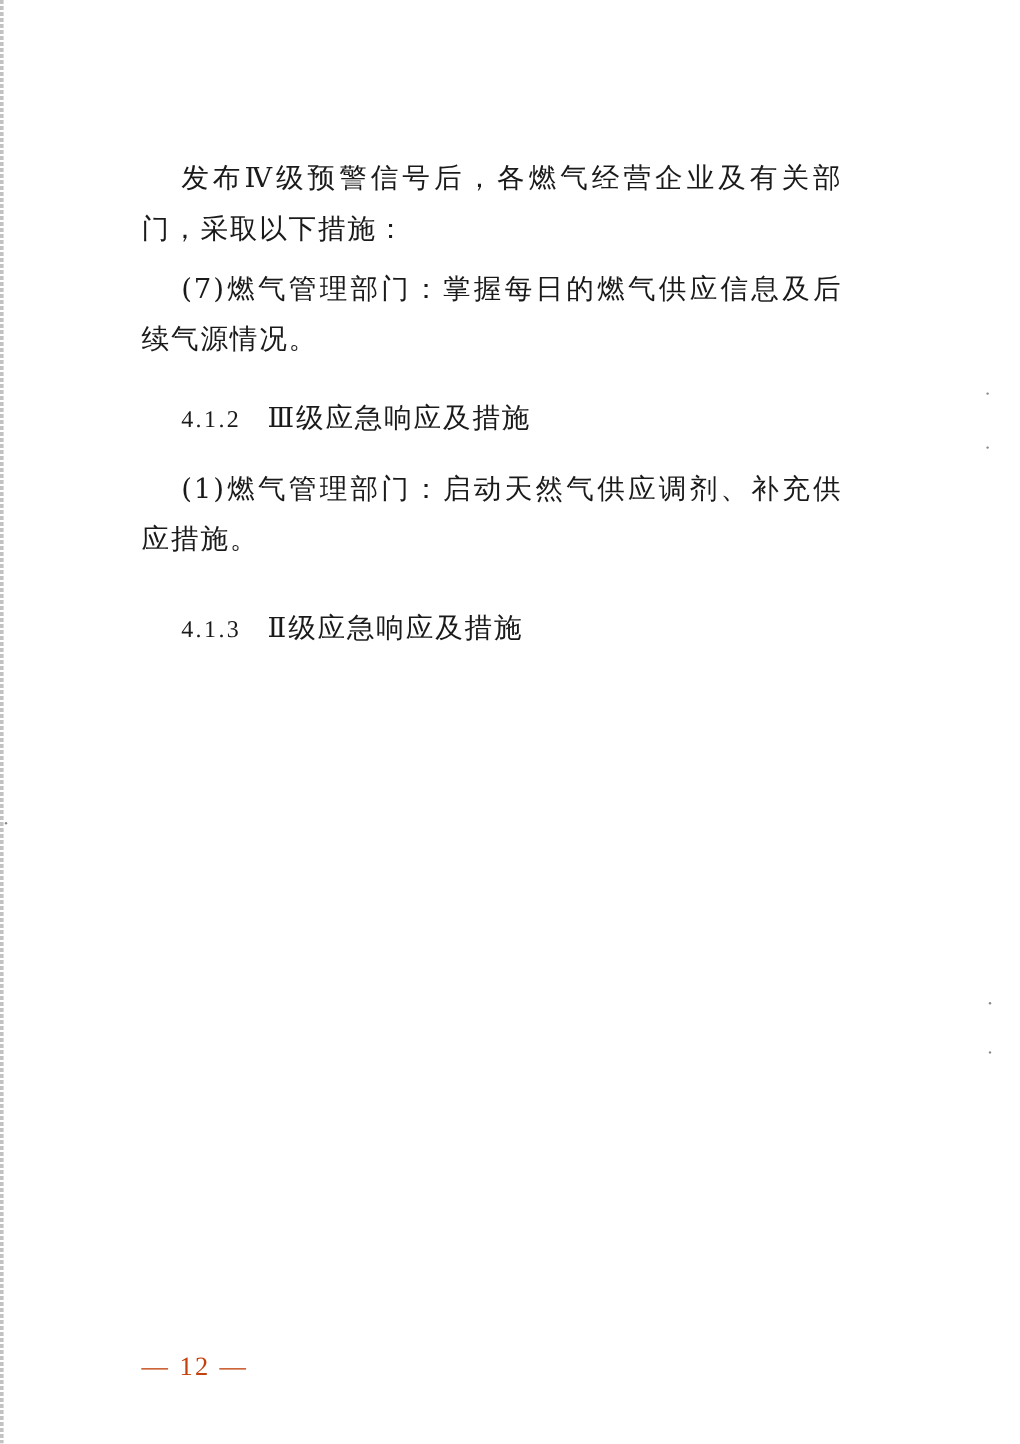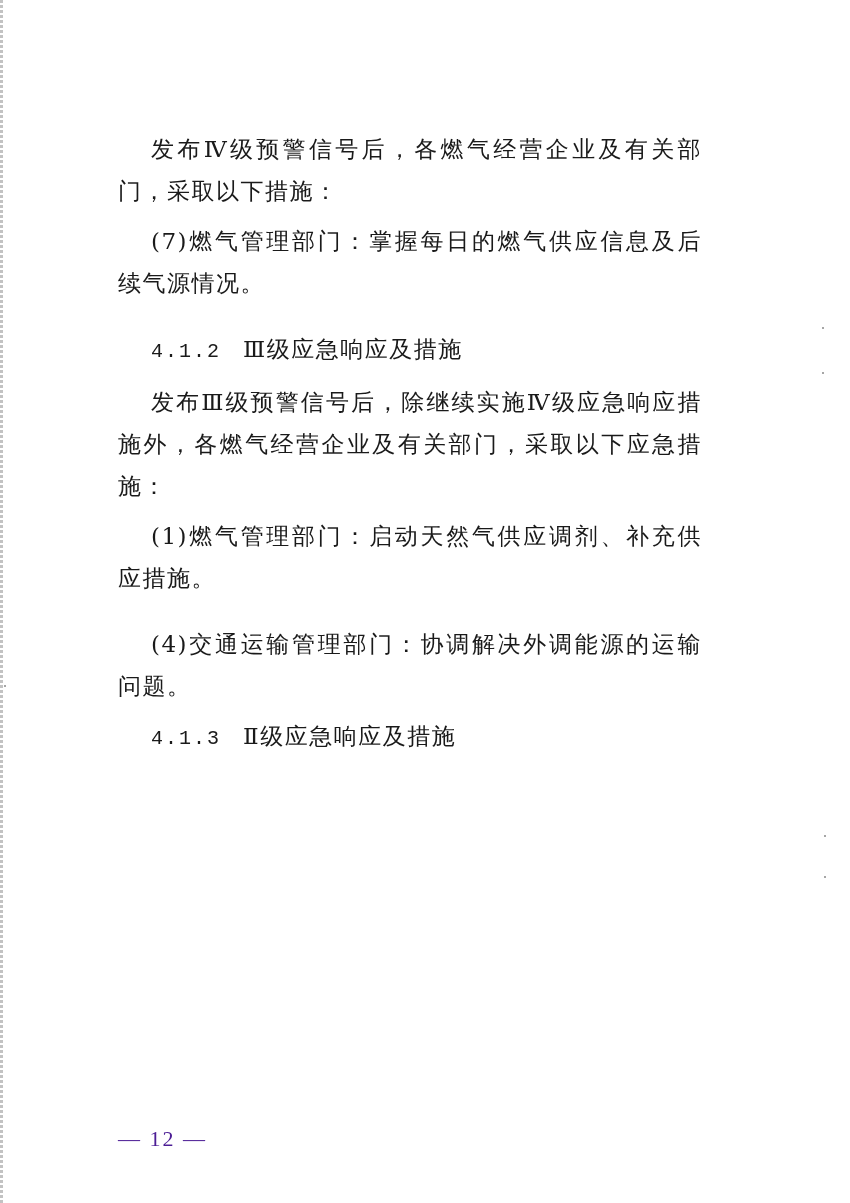--- a/index.html
+++ b/index.html
@@ -42,36 +42,36 @@
       text-indent: 33px;
     }
     .heading {
       font-size: 23px;
       line-height: 42px;
       margin: 0;
       padding-left: 33px;
       letter-spacing: 1.5px;
     }
     .heading .num {
-      font-family: Liberation Mono, monospace;
+      font-family: Liberation Serif, serif;
       font-size: 20px;
       letter-spacing: 2px;
       margin-right: 22px;
     }
     .gap {
       height: 8px;
     }
     .page-number {
       position: absolute;
       left: 118px;
       top: 1126px;
       font-size: 22px;
       font-family: "Liberation Serif", serif;
       letter-spacing: 2px;
-      color: #4c1d95;
+      color: #c2410c;
     }
     .speck {
       position: absolute;
       width: 2px;
       height: 2px;
       background: #888;
       border-radius: 1px;
     }
   </style>
 </head>
@@ -81,27 +81,25 @@
 
 <div class="page">
   <p class="para indent">发布Ⅳ级预警信号后，各燃气经营企业及有关部门，采取以下措施：</p>
   <div class="gap"></div>
   <p class="para indent">(7)燃气管理部门：掌握每日的燃气供应信息及后续气源情况。</p>
   <div class="gap"></div>
   <div class="gap"></div>
   <div class="gap"></div>
   <p class="heading"><span class="num">4.1.2</span><span>Ⅲ级应急响应及措施</span></p>
   <div class="gap"></div>
-  <p class="para indent">发布Ⅲ级预警信号后，除继续实施Ⅳ级应急响应措施外，各燃气经营企业及有关部门，采取以下应急措施：</p>
   <div class="gap"></div>
   <p class="para indent">(1)燃气管理部门：启动天然气供应调剂、补充供应措施。</p>
   <div class="gap"></div>
   <div class="gap"></div>
   <div class="gap"></div>
-  <p class="para indent">(4)交通运输管理部门：协调解决外调能源的运输问题。</p>
   <div class="gap"></div>
   <p class="heading"><span class="num">4.1.3</span><span>Ⅱ级应急响应及措施</span></p>
 </div>
 
 <div class="page-number">— 12 —</div>
 
 <div class="speck" style="left:822px; top:327px;"></div>
 <div class="speck" style="left:822px; top:372px;"></div>
 <div class="speck" style="left:824px; top:835px;"></div>
 <div class="speck" style="left:824px; top:876px;"></div>

